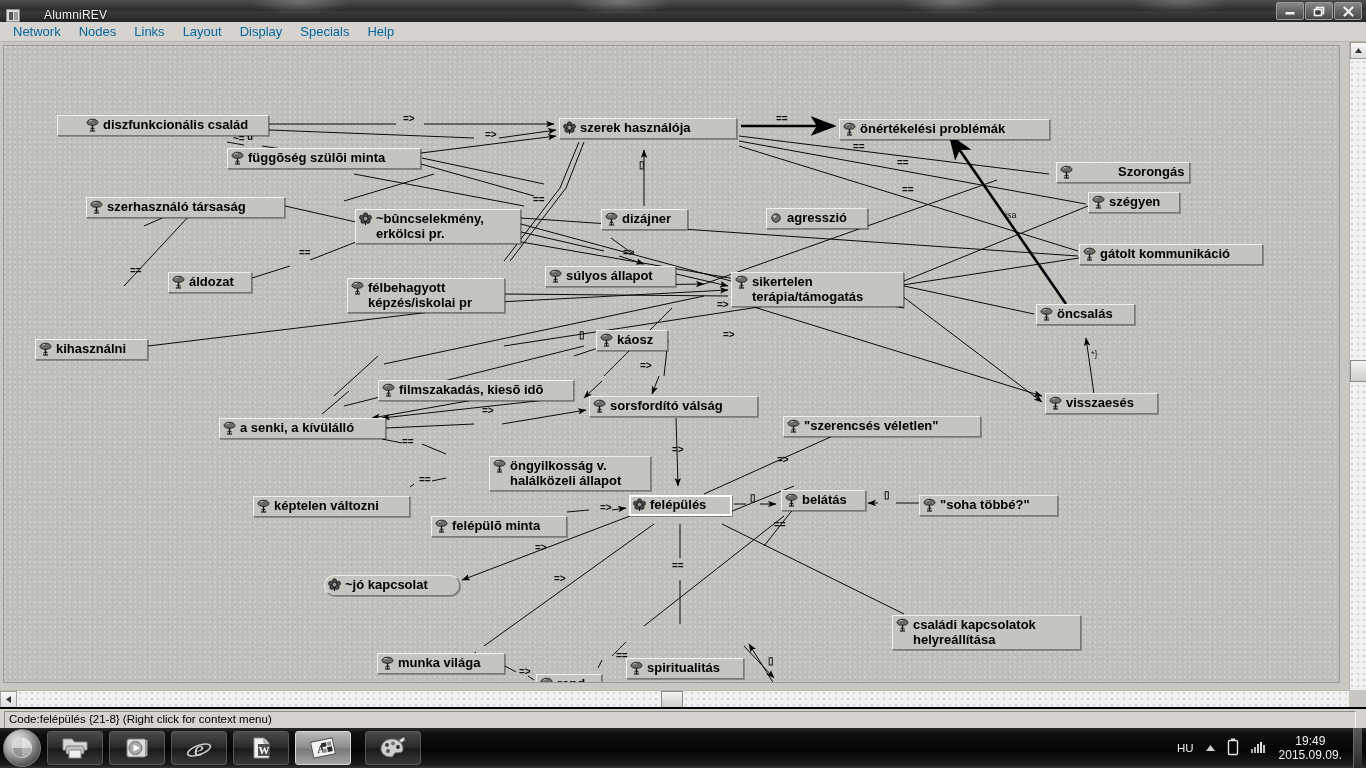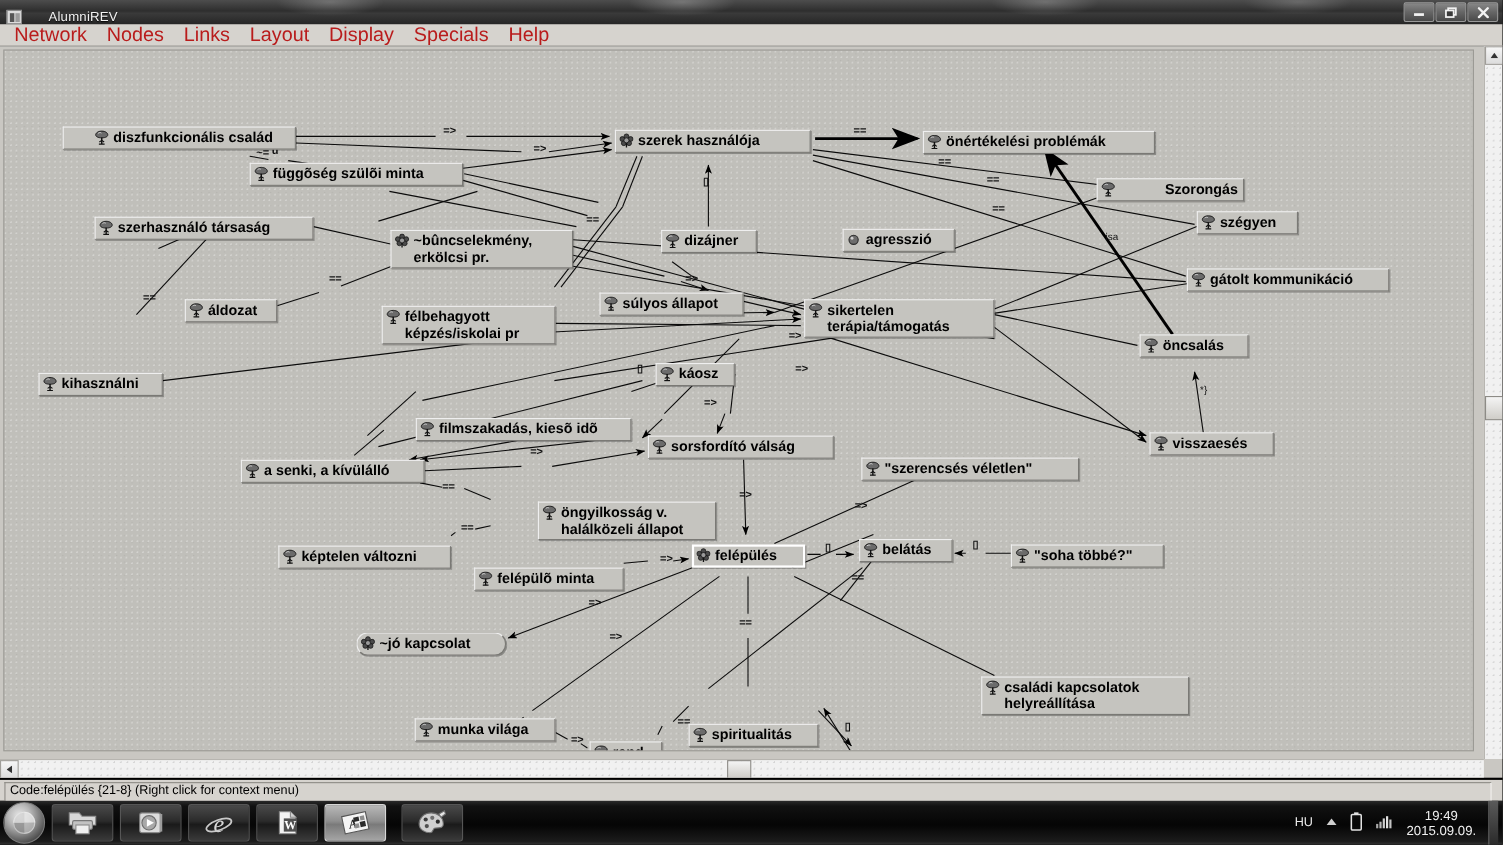--- a/index.html
+++ b/index.html
@@ -47,21 +47,21 @@
     color:#f0f0f0; font-size:11px; line-height:1;
   }
   .winbtn svg { display:block; }
 
   
   #menubar {
     position:absolute; left:0; top:22px; width:1366px; height:20px;
     background:#d6d3ce; border-bottom:1px solid #b5b2ad;
     display:flex; align-items:center; padding-left:4px;
   }
-  .menu-item { font-size:18px; color:#b91c1c; padding:1px 9px; white-space:nowrap; }
+  .menu-item { font-size:13px; color:#0369a1; padding:1px 9px; white-space:nowrap; }
 
   
   #canvas-wrap {
     position:absolute; left:0; top:42px; width:1366px; height:665px;
     background:#c9c7c2; overflow:hidden;
   }
   #canvas {
     position:absolute; left:3px; top:3px; width:1337px; height:638px;
     background:#c0bfba;
     background-image:
@@ -418,21 +418,21 @@
                 </g>
                 <path d="M6.5 9 L6.5 13" stroke="#141414" stroke-width="1.2"></path>
               </svg></span><span class="nlabel">szerek használója</span></div>
           <div class="node" style="left: 835px; top: 73px; min-width: 211px;"><span class="ic"><svg width="13" height="14" viewBox="0 0 13 14">
                 <path d="M6.5 1.2 C3 1.2 1 3 1 4.6 C1 6.2 3 7.3 6.5 7.3 C10 7.3 12 6.2 12 4.6 C12 3 10 1.2 6.5 1.2 Z" fill="#6b6b6b" stroke="#101010" stroke-width=".8"></path>
                 <path d="M3.2 3.2 C4.4 2.2 5.6 2.4 6.2 3" fill="none" stroke="#d2d2d2" stroke-width=".9"></path>
                 <path d="M6.5 7 L6.5 13" stroke="#101010" stroke-width="1.3"></path>
                 <path d="M6.5 9.6 L4.3 11.1 M6.5 9.6 L8.7 11.1" stroke="#101010" stroke-width="1"></path>
                 <path d="M3.9 13 L9.1 13" stroke="#101010" stroke-width="1.1"></path>
               </svg></span><span class="nlabel">önértékelési problémák</span></div>
-          <div class="node" style="left: 993px; top: 116px; min-width: 102px; gap: 44px;"><span class="ic"><svg width="13" height="14" viewBox="0 0 13 14">
+          <div class="node" style="left: 1052px; top: 116px; min-width: 102px; gap: 44px;"><span class="ic"><svg width="13" height="14" viewBox="0 0 13 14">
                 <path d="M6.5 1.2 C3 1.2 1 3 1 4.6 C1 6.2 3 7.3 6.5 7.3 C10 7.3 12 6.2 12 4.6 C12 3 10 1.2 6.5 1.2 Z" fill="#6b6b6b" stroke="#101010" stroke-width=".8"></path>
                 <path d="M3.2 3.2 C4.4 2.2 5.6 2.4 6.2 3" fill="none" stroke="#d2d2d2" stroke-width=".9"></path>
                 <path d="M6.5 7 L6.5 13" stroke="#101010" stroke-width="1.3"></path>
                 <path d="M6.5 9.6 L4.3 11.1 M6.5 9.6 L8.7 11.1" stroke="#101010" stroke-width="1"></path>
                 <path d="M3.9 13 L9.1 13" stroke="#101010" stroke-width="1.1"></path>
               </svg></span><span class="nlabel">Szorongás</span></div>
           <div class="node" style="left: 1084px; top: 146px; min-width: 92px;"><span class="ic"><svg width="13" height="14" viewBox="0 0 13 14">
                 <path d="M6.5 1.2 C3 1.2 1 3 1 4.6 C1 6.2 3 7.3 6.5 7.3 C10 7.3 12 6.2 12 4.6 C12 3 10 1.2 6.5 1.2 Z" fill="#6b6b6b" stroke="#101010" stroke-width=".8"></path>
                 <path d="M3.2 3.2 C4.4 2.2 5.6 2.4 6.2 3" fill="none" stroke="#d2d2d2" stroke-width=".9"></path>
                 <path d="M6.5 7 L6.5 13" stroke="#101010" stroke-width="1.3"></path>

